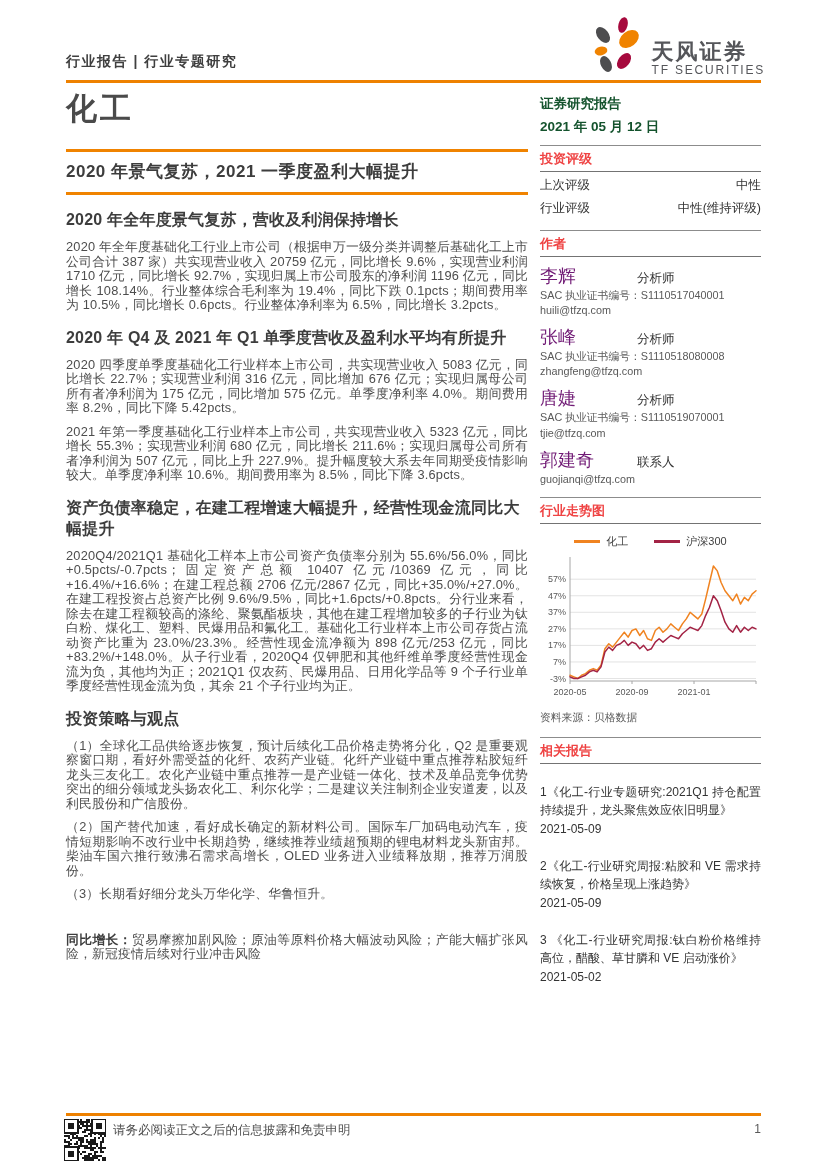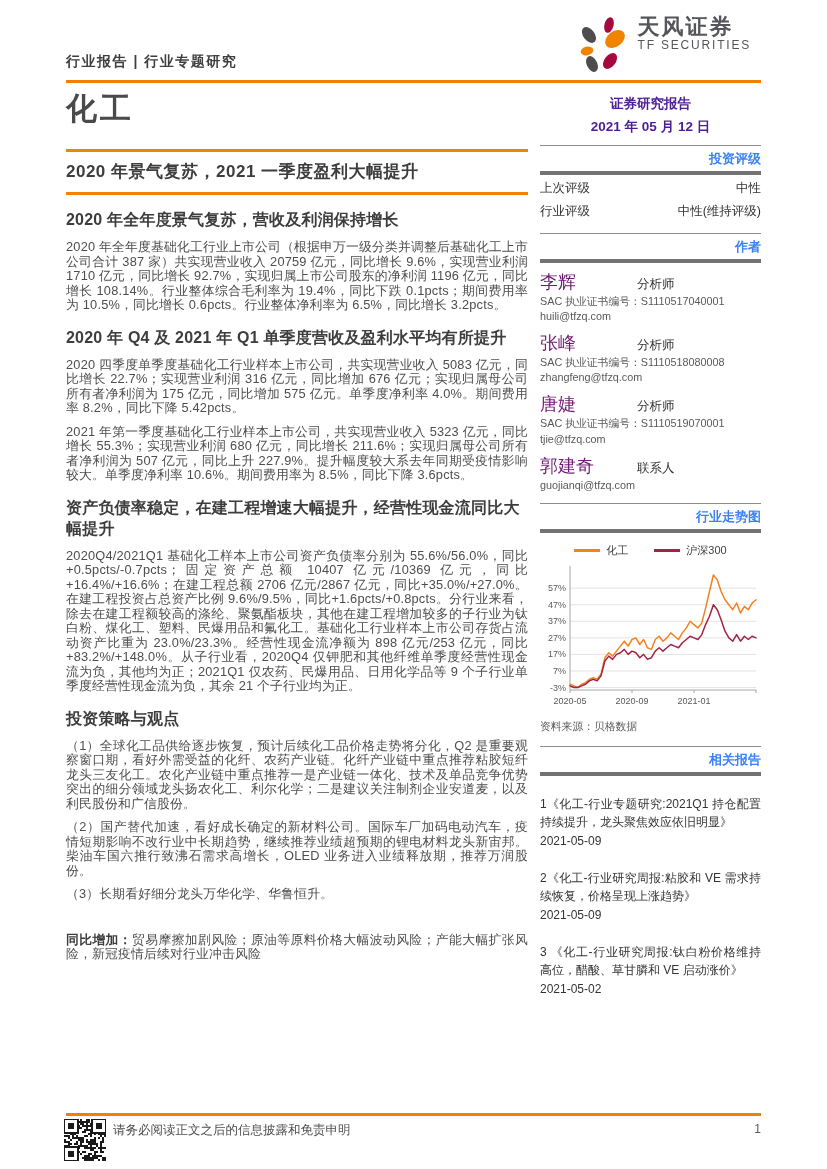--- a/index.html
+++ b/index.html
@@ -1,42 +1,42 @@
 <!DOCTYPE html>
 <html><head>
 <meta charset="utf-8">
 <style>
   html,body{margin:0;padding:0;background:#fff;}
   .page{position:relative;width:827px;height:1169px;background:#fff;overflow:hidden;
         font-family:"Liberation Sans","DejaVu Sans",sans-serif;color:#404040;}
 
   
   .kicker{position:absolute;left:66px;top:53px;font-size:14px;font-weight:bold;color:#3f3f3f;letter-spacing:1.5px;}
-  .logo{position:absolute;right:76px;top:16px;display:flex;align-items:flex-start;gap:7px;}
+  .logo{position:absolute;right:62px;top:16px;display:flex;align-items:flex-end;gap:7px;}
   .logo-cn{font-size:22px;font-weight:bold;color:#55565a;letter-spacing:2px;line-height:1;}
   .logo-en{font-size:12px;color:#55565a;letter-spacing:1.8px;margin-top:1px;line-height:1;}
   .rule-orange{position:absolute;left:66px;width:695px;background:#ee8100;}
   #rule-head{top:80px;height:3px;}
   .h1{position:absolute;left:66px;top:88px;font-size:31px;font-weight:bold;color:#4a4a4a;letter-spacing:3px;}
 
   
   .leftcol{position:absolute;left:66px;top:149px;width:462px;}
   .titlebox{border-top:3px solid #f08300;border-bottom:3px solid #f08300;
             padding:8px 0 9px;font-size:17px;font-weight:bold;color:#3d3d3d;letter-spacing:0.5px;}
   .leftcol h2{font-size:16px;font-weight:bold;color:#3d3d3d;margin:15px 0 0;letter-spacing:0.2px;}
   .leftcol p{font-size:12.8px;line-height:14.5px;color:#4d4d4d;text-align:justify;margin:9px 0 0;letter-spacing:0.2px;}
   .leftcol p.risk{margin-top:31px;}
   .leftcol .lead{font-weight:bold;color:#3d3d3d;}
 
   
   .sidebar{position:absolute;left:540px;top:95px;width:221px;}
-  .sb-doctype,.sb-date{text-align:center;font-weight:bold;font-size:13.5px;color:#4c1d95;}
+  .sb-doctype,.sb-date{text-align:left;font-weight:bold;font-size:13.5px;color:#14532d;}
   .sb-date{margin-top:5px;padding-bottom:9px;}
   .sb-section{border-top:1px solid #8c8c8c;}
-  .sb-title{font-weight:bold;font-size:13px;color:#3b82f6;padding:4px 0 3px;border-bottom:4px solid #737373;text-align:right;}
+  .sb-title{font-weight:bold;font-size:13px;color:#ef4444;padding:4px 0 3px;border-bottom:1px solid #737373;}
   .rrow{display:flex;justify-content:space-between;font-size:12.5px;color:#333;padding:5px 0 1px;}
   .rrow .rlabel{color:#333;}
   .sb-gap{height:12px;}
   .author{margin-top:7px;}
   .a-head{display:flex;align-items:baseline;}
   .a-name{font-weight:normal;font-size:18px;color:#701a75;width:97px;}
   .a-role{font-size:12.5px;color:#333;}
   .a-line{font-size:10.8px;color:#595959;line-height:1.4;}
   .authors-wrap{padding-bottom:10px;}
 
@@ -95,21 +95,21 @@
     <p>2021 年第一季度基础化工行业样本上市公司，共实现营业收入 5323 亿元，同比增长 55.3%；实现营业利润 680 亿元，同比增长 211.6%；实现归属母公司所有者净利润为 507 亿元，同比上升 227.9%。提升幅度较大系去年同期受疫情影响较大。单季度净利率 10.6%。期间费用率为 8.5%，同比下降 3.6pcts。</p>
 
     <h2>资产负债率稳定，在建工程增速大幅提升，经营性现金流同比大幅提升</h2>
     <p>2020Q4/2021Q1 基础化工样本上市公司资产负债率分别为 55.6%/56.0%，同比+0.5pcts/-0.7pcts；固定资产总额 10407 亿元/10369 亿元，同比+16.4%/+16.6%；在建工程总额 2706 亿元/2867 亿元，同比+35.0%/+27.0%。在建工程投资占总资产比例 9.6%/9.5%，同比+1.6pcts/+0.8pcts。分行业来看，除去在建工程额较高的涤纶、聚氨酯板块，其他在建工程增加较多的子行业为钛白粉、煤化工、塑料、民爆用品和氟化工。基础化工行业样本上市公司存货占流动资产比重为 23.0%/23.3%。经营性现金流净额为 898 亿元/253 亿元，同比+83.2%/+148.0%。从子行业看，2020Q4 仅钾肥和其他纤维单季度经营性现金流为负，其他均为正；2021Q1 仅农药、民爆用品、日用化学品等 9 个子行业单季度经营性现金流为负，其余 21 个子行业均为正。</p>
 
     <h2>投资策略与观点</h2>
     <p>（1）全球化工品供给逐步恢复，预计后续化工品价格走势将分化，Q2 是重要观察窗口期，看好外需受益的化纤、农药产业链。化纤产业链中重点推荐粘胶短纤龙头三友化工。农化产业链中重点推荐一是产业链一体化、技术及单品竞争优势突出的细分领域龙头扬农化工、利尔化学；二是建议关注制剂企业安道麦，以及利民股份和广信股份。</p>
     <p>（2）国产替代加速，看好成长确定的新材料公司。国际车厂加码电动汽车，疫情短期影响不改行业中长期趋势，继续推荐业绩超预期的锂电材料龙头新宙邦。柴油车国六推行致沸石需求高增长，OLED 业务进入业绩释放期，推荐万润股份。</p>
     <p>（3）长期看好细分龙头万华化学、华鲁恒升。</p>
 
-    <p class="risk"><span class="lead">同比增加：</span><span>贸易摩擦加剧风险；原油等原料价格大幅波动风险；产能大幅扩张风险，新冠疫情后续对行业冲击风险</span></p>
+    <p class="risk"><span class="lead">同比增长：</span><span>贸易摩擦加剧风险；原油等原料价格大幅波动风险；产能大幅扩张风险，新冠疫情后续对行业冲击风险</span></p>
   </div>
 
   <div class="sidebar">
     <div class="sb-doctype">证券研究报告</div>
     <div class="sb-date">2021 年 05 月 12 日</div>
 
     <div class="sb-section">
       <div class="sb-title">投资评级</div>
       <div class="rrow">
         <span class="rlabel">上次评级</span>

